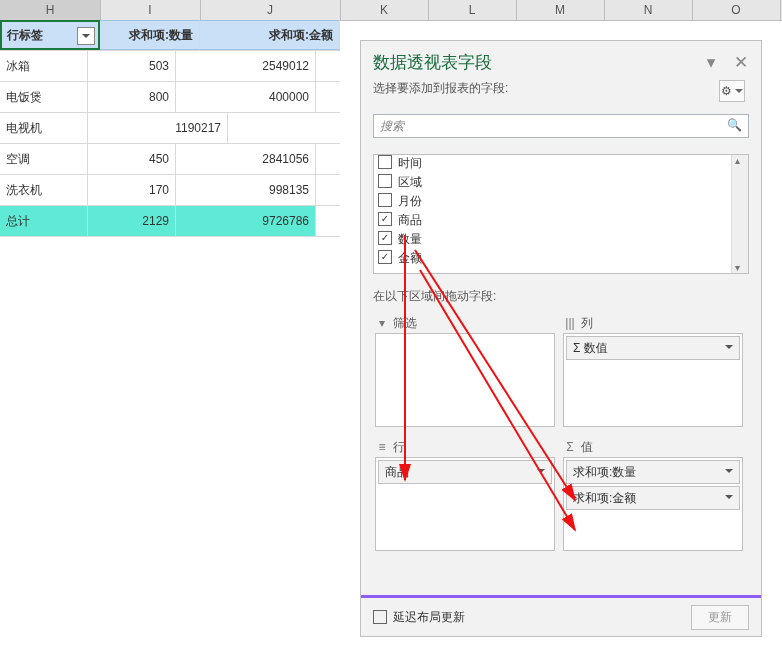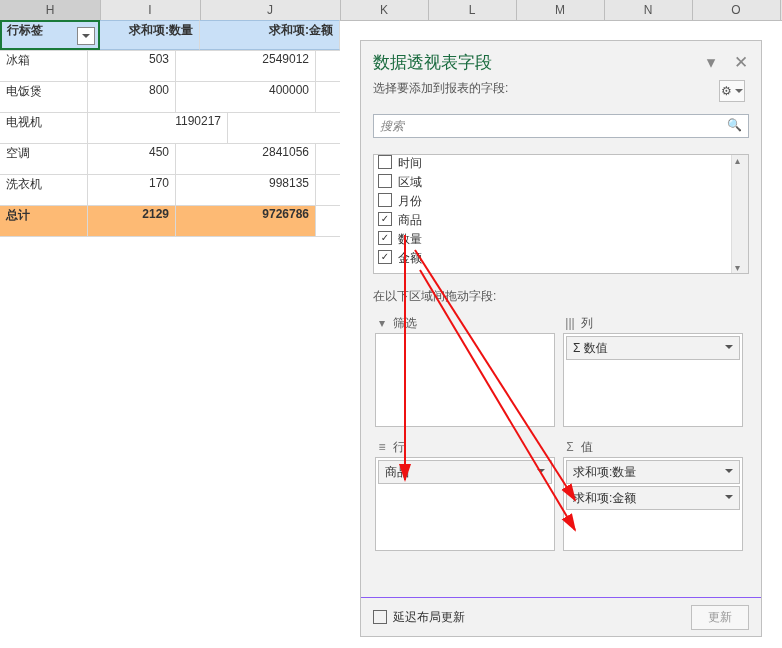--- a/index.html
+++ b/index.html
@@ -3,28 +3,28 @@
 <meta charset="utf-8">
 <style>
 html,body{margin:0;padding:0;font-family:"Microsoft YaHei",Arial,sans-serif;font-size:12px;color:#333;background:#fff}
 .wrap{position:relative;width:782px;height:648px;overflow:hidden}
 
 .col-headers{position:absolute;left:0;top:0;right:0;height:20px;background:#e6e6e6;border-bottom:1px solid #bdbdbd}
 .col-headers div{position:absolute;top:0;height:20px;line-height:20px;text-align:center;border-right:1px solid #bdbdbd;color:#555;font-size:12px}
 
 .sheet{position:absolute;left:0;top:20px;width:340px}
 .row{display:flex;height:30px;border-bottom:1px solid #d9d9d9}
-.cell{box-sizing:border-box;padding:1px 6px;display:flex;border-right:1px solid #d9d9d9;height:30px}
+.cell{box-sizing:border-box;padding:12px 6px;display:flex;align-items:center;border-right:1px solid #d9d9d9;height:30px}
 .cell.h{width:100px;background:#c9e0f7;font-weight:700;border-top:1px solid #a3c2e0;border-bottom:1px solid #a3c2e0}
 .cell.h.first{border-left:1px solid #a3c2e0;position:relative}
 .cell.h.first .dd{position:absolute;right:4px;top:6px;width:16px;height:16px;border:1px solid #888;background:#fff;display:flex;align-items:center;justify-content:center}
 .cell.h.first .dd:before{content:"";border:4px solid transparent;border-top-color:#555;margin-top:3px}
 .cell.data{width:88px}
 .cell.num{justify-content:flex-end}
-.row.total .cell{background:#fdba74;font-weight:700}
+.row.total .cell{background:#5eead4;font-weight:400}
 
 .sel-h{position:absolute;left:0;top:0;width:100px;height:30px;box-shadow:0 0 0 2px #1a7a3a inset;pointer-events:none}
 
 .pane{position:absolute;left:360px;top:40px;width:400px;height:595px;border:1px solid #c0c0c0;background:#f2f2f2}
 .pane-head{display:flex;align-items:center;padding:10px 12px 6px;color:#1a6b3f;font-size:17px}
 .pane-head .sp{flex:1}
 .pane-head .ico{width:16px;height:16px;margin-left:14px;display:flex;align-items:center;justify-content:center;color:#888}
 .subtxt{padding:0 12px 6px;color:#555}
 .subtxt-row{display:flex;align-items:flex-start}
 .subtxt-row .sp{flex:1}
@@ -41,21 +41,21 @@
 .cb.on:before{content:"✓";color:#333}
 .drag-label{padding:14px 12px 8px;color:#555}
 .areas{display:flex;flex-wrap:wrap;padding:0 10px}
 .area{width:188px;box-sizing:border-box;padding:0 4px;margin-bottom:10px}
 .area-h{display:flex;align-items:center;color:#555;height:20px;font-size:12px}
 .area-h .ic{width:14px;display:inline-block;text-align:center;margin-right:4px;color:#777}
 .area-box{height:92px;border:1px solid #c0c0c0;background:#fff;overflow:hidden}
 .area-box.tall{height:92px}
 .item{display:flex;align-items:center;height:22px;border:1px solid #c0c0c0;margin:2px;background:#f2f2f2;padding:0 6px;position:relative}
 .item:after{content:"";position:absolute;right:6px;top:8px;border:4px solid transparent;border-top-color:#555}
-.footer{position:absolute;left:0;right:0;bottom:0;height:38px;border-top:1px solid #8b5cf6;display:flex;align-items:center;padding:0 12px}
+.footer{position:absolute;left:0;right:0;bottom:0;height:38px;border-top:3px solid #8b5cf6;display:flex;align-items:center;padding:0 12px}
 .footer .cb2{width:12px;height:12px;border:1px solid #666;margin-right:6px}
 .footer .sp{flex:1}
 .footer .btn{border:1px solid #c0c0c0;background:#f7f7f7;color:#999;padding:3px 16px}
 
 .arrows{position:absolute;left:360px;top:40px;width:400px;height:595px;pointer-events:none}
 
 .colH-active{background:#cfcfcf!important}
 </style>
 </head>
 <body>

